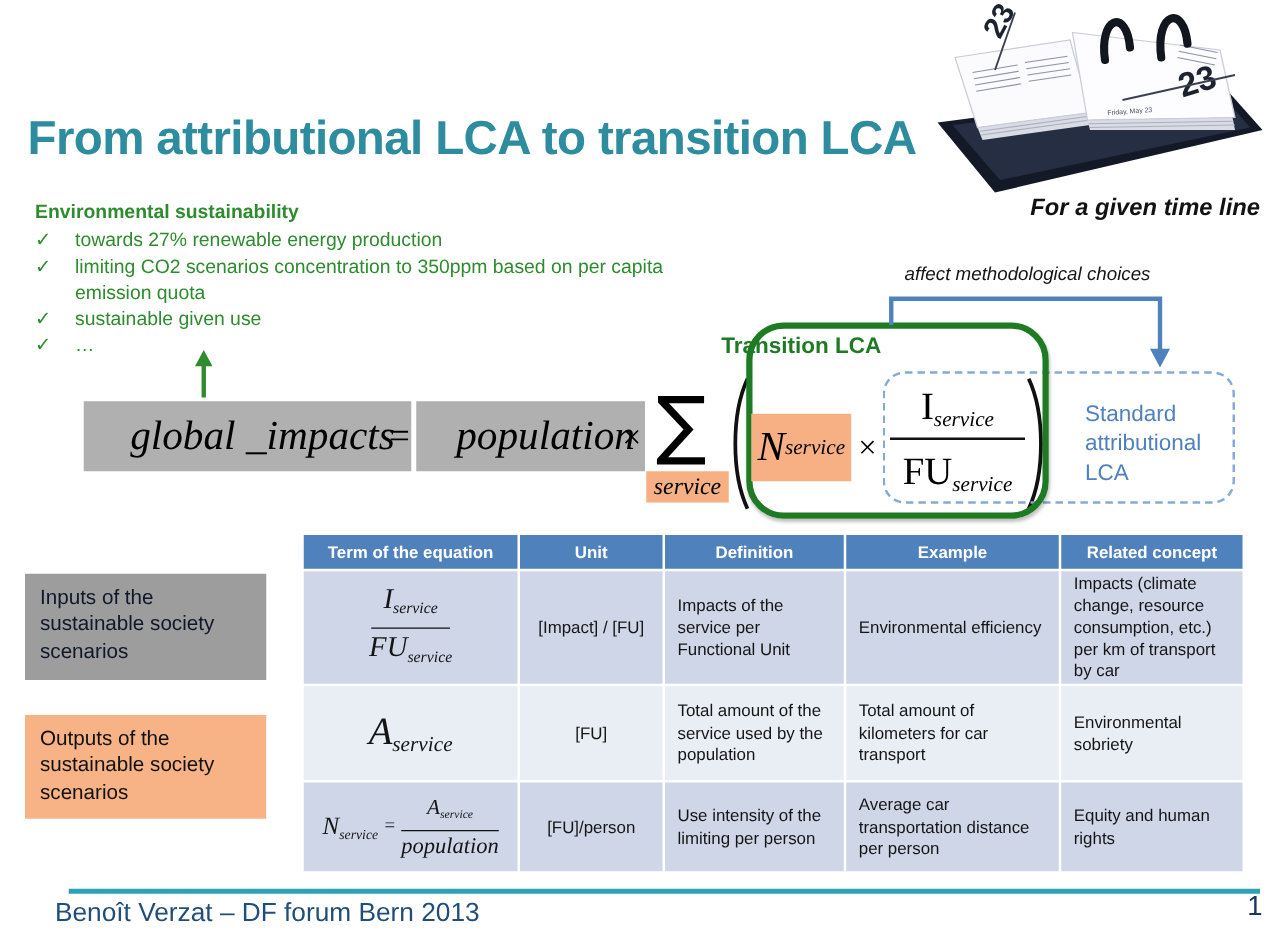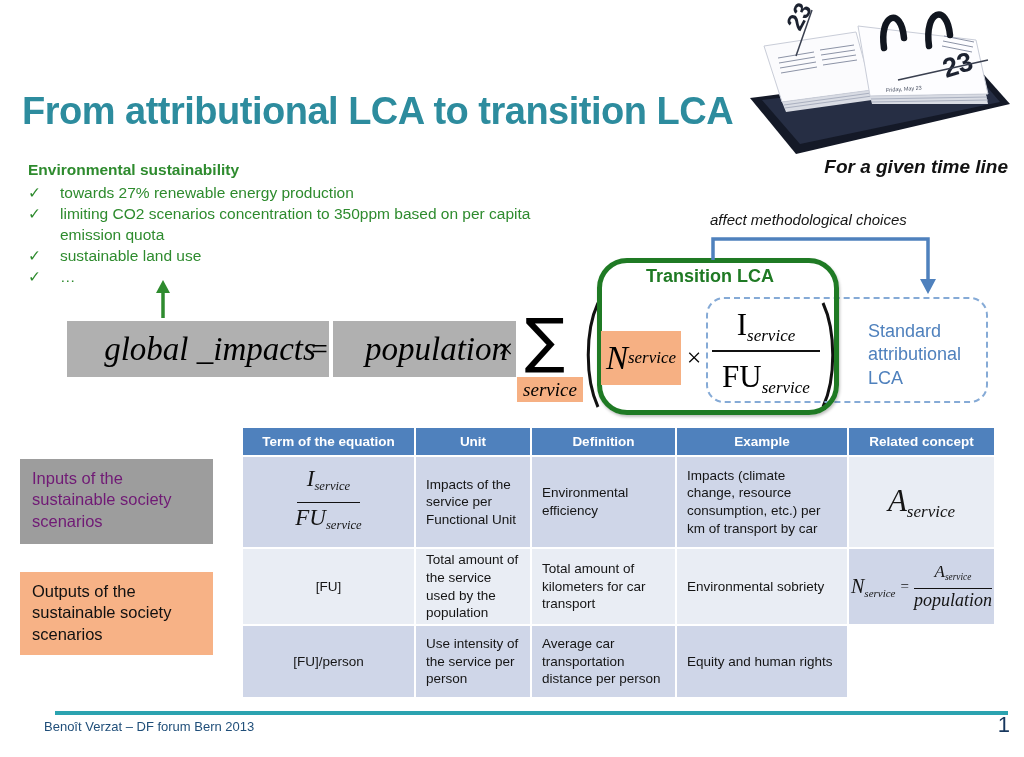--- a/index.html
+++ b/index.html
@@ -36,34 +36,34 @@
   #eq-times1{left:492px;top:321px;width:27px;height:56px;font-size:27px;
     font-family:"Liberation Serif",serif;}
   #eq-sigma{left:519px;top:304px;width:52px;height:74px;font-size:60px;line-height:72px;
     text-align:center;font-family:"DejaVu Sans",sans-serif;color:#000;}
   #eq-sigma-sub{left:517px;top:377px;width:66px;height:25px;font-size:19px;}
   .sub{font-size:0.55em;font-style:italic;vertical-align:-0.35em;}
 
   #green-box{left:597px;top:258px;width:242px;height:157px;border:5px solid #1f7a24;
     border-radius:30px;box-sizing:border-box;background:transparent;
     box-shadow:1px 2px 3px rgba(0,0,0,0.25);}
-  #transition-label{left:646px;top:266px;font-size:18px;font-weight:bold;color:#1f7a24;}
+  #transition-label{left:577px;top:266px;font-size:18px;font-weight:bold;color:#1f7a24;}
   #dashed-box{left:706px;top:297px;width:282px;height:106px;border:2px dashed #85aad6;
     border-radius:18px;box-sizing:border-box;}
   #eq-n{left:601px;top:331px;width:80px;height:54px;font-size:33px;}
   #eq-times2{left:681px;top:331px;width:26px;height:54px;font-size:26px;
     font-family:"Liberation Serif",serif;}
   #eq-frac{left:708px;top:300px;width:116px;text-align:center;
     font-family:"Liberation Serif",serif;color:#000;}
   #eq-frac .num{font-size:31px;height:49px;line-height:49px;}
   #eq-frac .bar{border-top:2.5px solid #111;height:0;margin:1px 4px 2px 4px;}
   #eq-frac .den{font-size:31px;height:48px;line-height:46px;}
   #standard-label{left:868px;top:320px;width:122px;font-size:18px;line-height:1.3;
     color:#4f81bd;}
-  #affect-label{left:710px;top:211px;width:224px;text-align:left;font-size:15px;
+  #affect-label{left:710px;top:211px;width:224px;text-align:center;font-size:15px;
     font-style:italic;color:#151515;}
 
   
   #lca-table{left:227px;top:428px;display:grid;
     grid-template-columns:171px 114px 143px 170px 145px;
     grid-template-rows:27px 90px 75px 71px;gap:2px;padding-left:16px;}
   .th{background:#4f81bd;color:#fff;font-weight:bold;font-size:13.5px;
     display:flex;align-items:center;justify-content:center;}
   .td{display:flex;align-items:center;font-size:13.5px;color:#151515;line-height:1.3;
     padding:4px 10px;box-sizing:border-box;}
@@ -77,27 +77,27 @@
   .term-n{display:flex;align-items:center;gap:5px;font-family:"Liberation Serif",serif;}
   .term-n .lhs{font-style:italic;font-size:20px;}
   .term-n .eqs{font-size:15px;}
   .sfrac{text-align:center;}
   .sfrac .num{font-style:italic;font-size:17px;line-height:20px;}
   .sfrac .bar{border-top:1.5px solid #111;margin:1px 0;}
   .sfrac .den{font-style:italic;font-size:18px;line-height:21px;}
 
   
   #inputs-label{left:20px;top:459px;width:193px;height:85px;background:#9d9d9d;
-    font-size:16.5px;line-height:1.3;padding:9px 12px;box-sizing:border-box;color:#701a75;}
+    font-size:16.5px;line-height:1.3;padding:9px 12px;box-sizing:border-box;color:#0f172a;}
   #outputs-label{left:20px;top:572px;width:193px;height:83px;background:#f7b286;
     font-size:16.5px;line-height:1.3;padding:9px 12px;box-sizing:border-box;color:#111;}
 
   
   #footer-line{left:55px;top:711px;width:953px;height:4px;background:#2ba3b0;}
-  #footer-text{left:44px;top:719px;font-size:13px;color:#1f4e79;}
+  #footer-text{left:44px;top:719px;font-size:21px;color:#1f4e79;}
   #page-number{left:968px;top:712px;width:42px;text-align:right;font-size:22px;color:#17375e;}
 
   svg text{font-family:"Liberation Sans",sans-serif;}
 </style>
 </head>
 <body>
 
 <div id="slide">
 
   <div id="title" class="abs">From attributional LCA to transition LCA</div>
@@ -153,21 +153,21 @@
     <div class="check-row">
       <span class="chk">✓</span>
       <span class="txt">towards 27% renewable energy production</span>
     </div>
     <div class="check-row">
       <span class="chk">✓</span>
       <span class="txt">limiting CO2 scenarios concentration to 350ppm based on per capita emission quota</span>
     </div>
     <div class="check-row">
       <span class="chk">✓</span>
-      <span class="txt">sustainable land use</span>
+      <span class="txt">sustainable given use</span>
     </div>
     <div class="check-row">
       <span class="chk">✓</span>
       <span class="txt">…</span>
     </div>
   </div>
 
   <svg class="abs" style="left:150px;top:278px;" width="26" height="42" viewBox="0 0 26 42">
     <line x1="13" y1="40" x2="13" y2="12" stroke="#2e8b2e" stroke-width="3.5"></line>
     <polygon points="6,15 20,15 13,2" fill="#2e8b2e"></polygon>
@@ -222,20 +222,21 @@
     <div class="th">Example</div>
     <div class="th">Related concept</div>
 
     <div class="td center row-a">
       <div class="cell-frac">
         <div class="num"><span>I</span><span class="sub">service</span></div>
         <div class="bar"></div>
         <div class="den"><span>FU</span><span class="sub">service</span></div>
       </div>
     </div>
+    <div class="td center row-a">[Impact] / [FU]</div>
     <div class="td row-a">Impacts of the service per Functional Unit</div>
     <div class="td row-a">Environmental efficiency</div>
     <div class="td row-a">Impacts (climate change, resource consumption, etc.)  per km of transport by car</div>
 
     <div class="td center row-b">
       <span class="term-a"><span>A</span><span class="sub">service</span></span>
     </div>
     <div class="td center row-b">[FU]</div>
     <div class="td row-b">Total amount of the service used by the population</div>
     <div class="td row-b">Total amount of kilometers for car transport</div>
@@ -246,21 +247,21 @@
         <span class="lhs"><span>N</span><span class="sub">service</span></span>
         <span class="eqs">=</span>
         <span class="sfrac">
           <span class="num" style="display:block"><span>A</span><span class="sub">service</span></span>
           <span class="bar" style="display:block"></span>
           <span class="den" style="display:block">population</span>
         </span>
       </div>
     </div>
     <div class="td center row-a">[FU]/person</div>
-    <div class="td row-a">Use intensity of the service per person</div>
+    <div class="td row-a">Use intensity of the limiting per person</div>
     <div class="td row-a">Average car transportation distance per person</div>
     <div class="td row-a">Equity and human rights</div>
   </div>
 
   <div id="footer-line" class="abs"></div>
   <div id="footer-text" class="abs">Benoît Verzat – DF forum Bern 2013</div>
   <div id="page-number" class="abs">1</div>
 
 </div>
 

